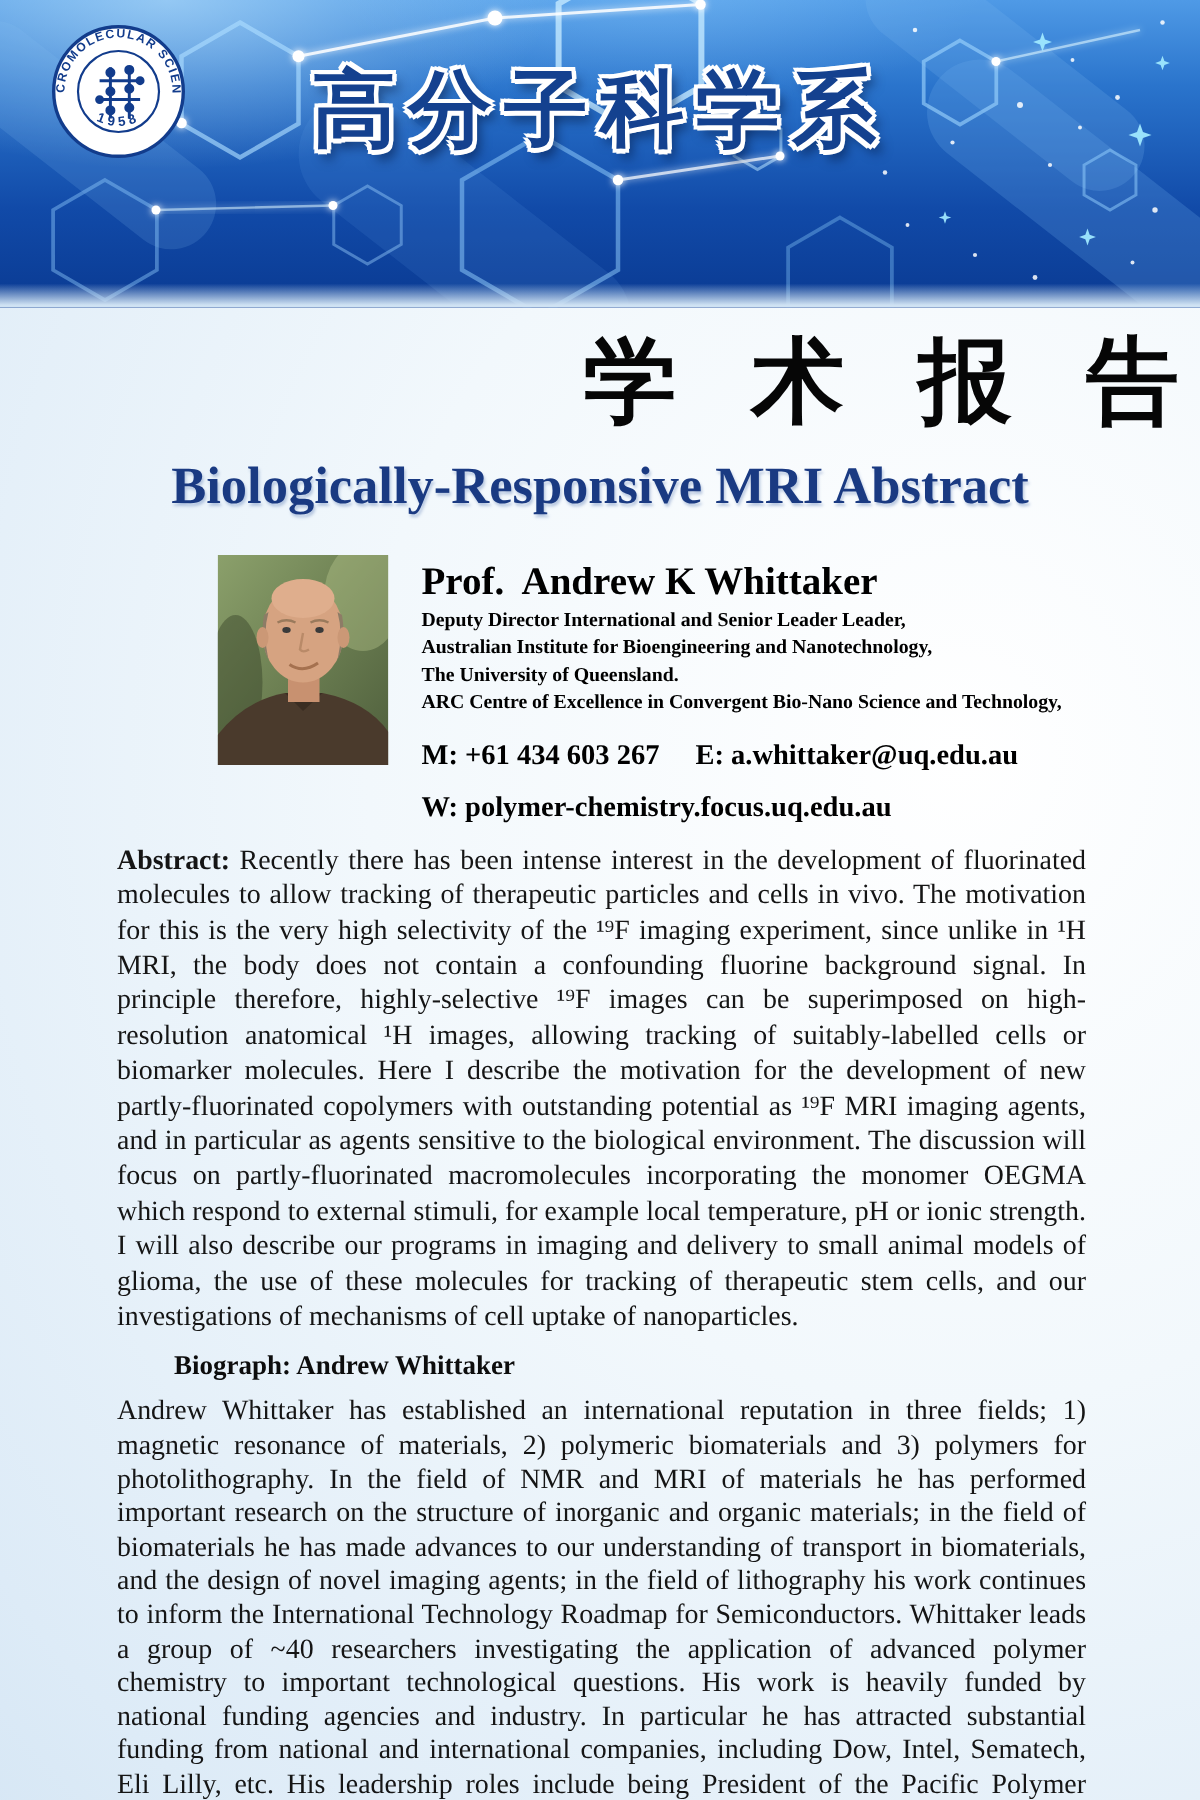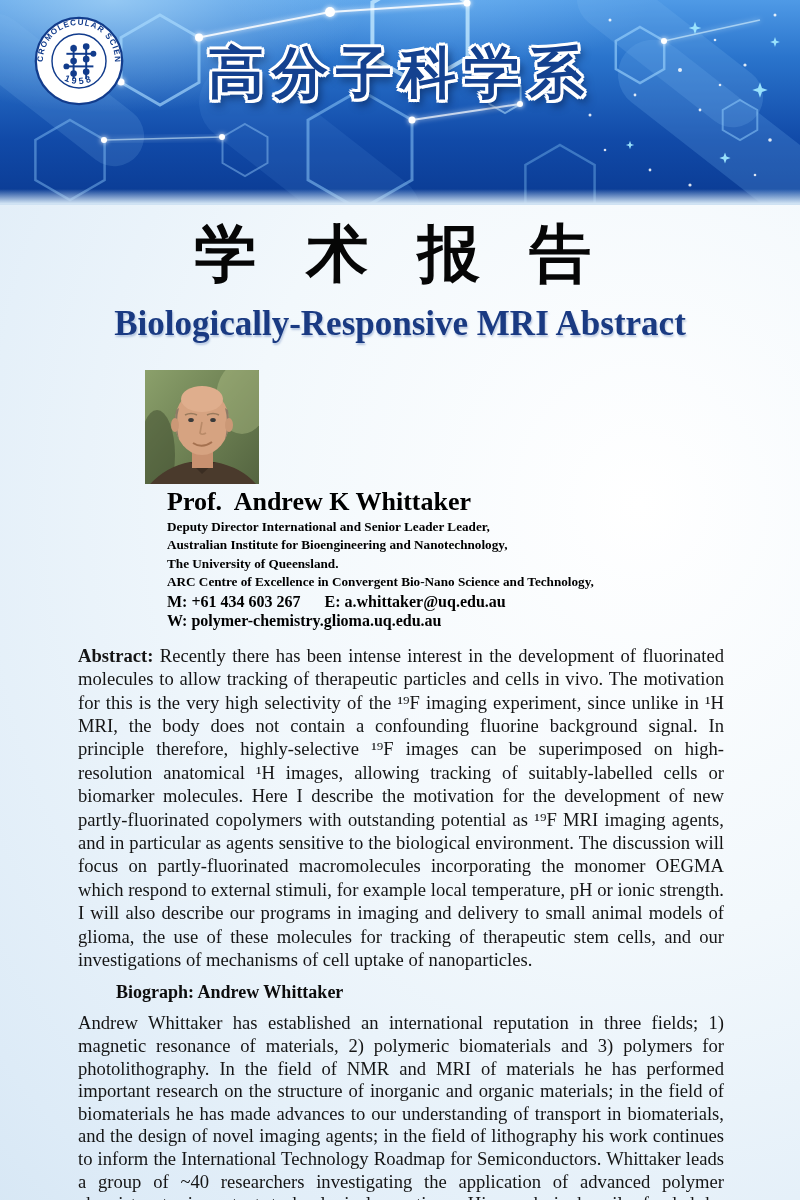--- a/index.html
+++ b/index.html
@@ -40,38 +40,38 @@
     margin-top:12px;font-size:48px;letter-spacing:2px;color:#123d8c;
     text-shadow:
       -2.5px -2.5px 0 #fff, 2.5px -2.5px 0 #fff, -2.5px 2.5px 0 #fff, 2.5px 2.5px 0 #fff,
       -3px 0 0 #fff, 3px 0 0 #fff, 0 -3px 0 #fff, 0 3px 0 #fff,
       4px 6px 8px rgba(4,25,70,.75);
   }
   .logo{position:absolute;left:34px;top:16px;width:90px;height:90px;z-index:3;}
 
   
   .title-cn{
-    text-align:center;margin-top:16px;
+    text-align:right;margin-top:16px;
     font-family:"DejaVu Sans", sans-serif;font-weight:900;
     font-size:62px;line-height:1.05;color:#060606;letter-spacing:14px;
   }
   .title-en{
     text-align:center;margin-top:18px;
     font-size:35px;font-weight:bold;color:#1a3a82;
     text-shadow:1px 2px 2px rgba(110,140,190,.45);
   }
 
   
-  .speaker{display:flex;margin:26px 0 0 145px;width:580px;flex-direction:column;}
+  .speaker{display:flex;margin:26px 0 0 145px;width:580px;}
   .photo{flex:0 0 114px;width:114px;height:140px;overflow:hidden;}
   .photo svg{display:block;}
   .info{margin-left:22px;padding-top:4px;color:#000;}
   .name{font-size:26px;font-weight:bold;white-space:pre-wrap;line-height:1.1;}
   .aff-line{font-size:13.2px;font-weight:bold;line-height:17.5px;margin-top:1px;}
-  .contact{font-size:16px;font-weight:bold;line-height:17.5px;margin-top:2px;}
+  .contact{font-size:19px;font-weight:bold;line-height:17.5px;margin-top:18px;}
   .contact .email{margin-left:24px;}
 
   
   .abstract{
     width:646px;margin:14px 0 0 78px;
     font-size:18.6px;line-height:23.4px;text-align:justify;color:#151515;
   }
   .bio-heading{margin:11px 0 0 116px;font-size:18px;font-weight:bold;color:#0d0d0d;}
   .bio{
     width:646px;margin:9px 0 0 78px;
@@ -232,21 +232,21 @@
     </div>
     <div class="info">
       <div class="name">Prof.  Andrew K Whittaker</div>
       <div class="aff-line">Deputy Director International and Senior Leader Leader,</div>
       <div class="aff-line">Australian Institute for Bioengineering and Nanotechnology,</div>
       <div class="aff-line">The University of Queensland.</div>
       <div class="aff-line">ARC Centre of Excellence in Convergent Bio-Nano Science and Technology,</div>
       <div class="contact">
         <span>M: +61 434 603 267</span><span class="email">E: a.whittaker@uq.edu.au</span>
       </div>
-      <div class="contact">W: polymer-chemistry.glioma.uq.edu.au</div>
+      <div class="contact">W: polymer-chemistry.focus.uq.edu.au</div>
     </div>
   </section>
 
   <p class="abstract"><b>Abstract:</b><span> Recently there has been intense interest in the development of fluorinated molecules to allow tracking of therapeutic particles and cells in vivo. The motivation for this is the very high selectivity of the ¹⁹F imaging experiment, since unlike in ¹H MRI, the body does not contain a confounding fluorine background signal. In principle therefore, highly-selective ¹⁹F images can be superimposed on high-resolution anatomical ¹H images, allowing tracking of suitably-labelled cells or biomarker molecules. Here I describe the motivation for the development of new partly-fluorinated copolymers with outstanding potential as ¹⁹F MRI imaging agents, and in particular as agents sensitive to the biological environment. The discussion will focus on partly-fluorinated macromolecules incorporating the monomer OEGMA which respond to external stimuli, for example local temperature, pH or ionic strength. I will also describe our programs in imaging and delivery to small animal models of glioma, the use of these molecules for tracking of therapeutic stem cells, and our investigations of mechanisms of cell uptake of nanoparticles.</span></p>
 
   <div class="bio-heading">Biograph: Andrew Whittaker</div>
   <p class="bio">Andrew Whittaker has established an international reputation in three fields; 1) magnetic resonance of materials, 2) polymeric biomaterials and 3) polymers for photolithography. In the field of NMR and MRI of materials he has performed important research on the structure of inorganic and organic materials; in the field of biomaterials he has made advances to our understanding of transport in biomaterials, and the design of novel imaging agents; in the field of lithography his work continues to inform the International Technology Roadmap for Semiconductors. Whittaker leads a group of ~40 researchers investigating the application of advanced polymer chemistry to important technological questions. His work is heavily funded by national funding agencies and industry. In particular he has attracted substantial funding from national and international companies, including Dow, Intel, Sematech, Eli Lilly, etc. His leadership roles include being President of the Pacific Polymer Federation, and Chair of the RACI National Polymer Division. He has won numerous awards, including in 2011 an ARC Australian Professorial Fellowship, and in 2015 the Chinese Academy of Sciences Presidents International Fellowship.</p>
 
 </div>
 

